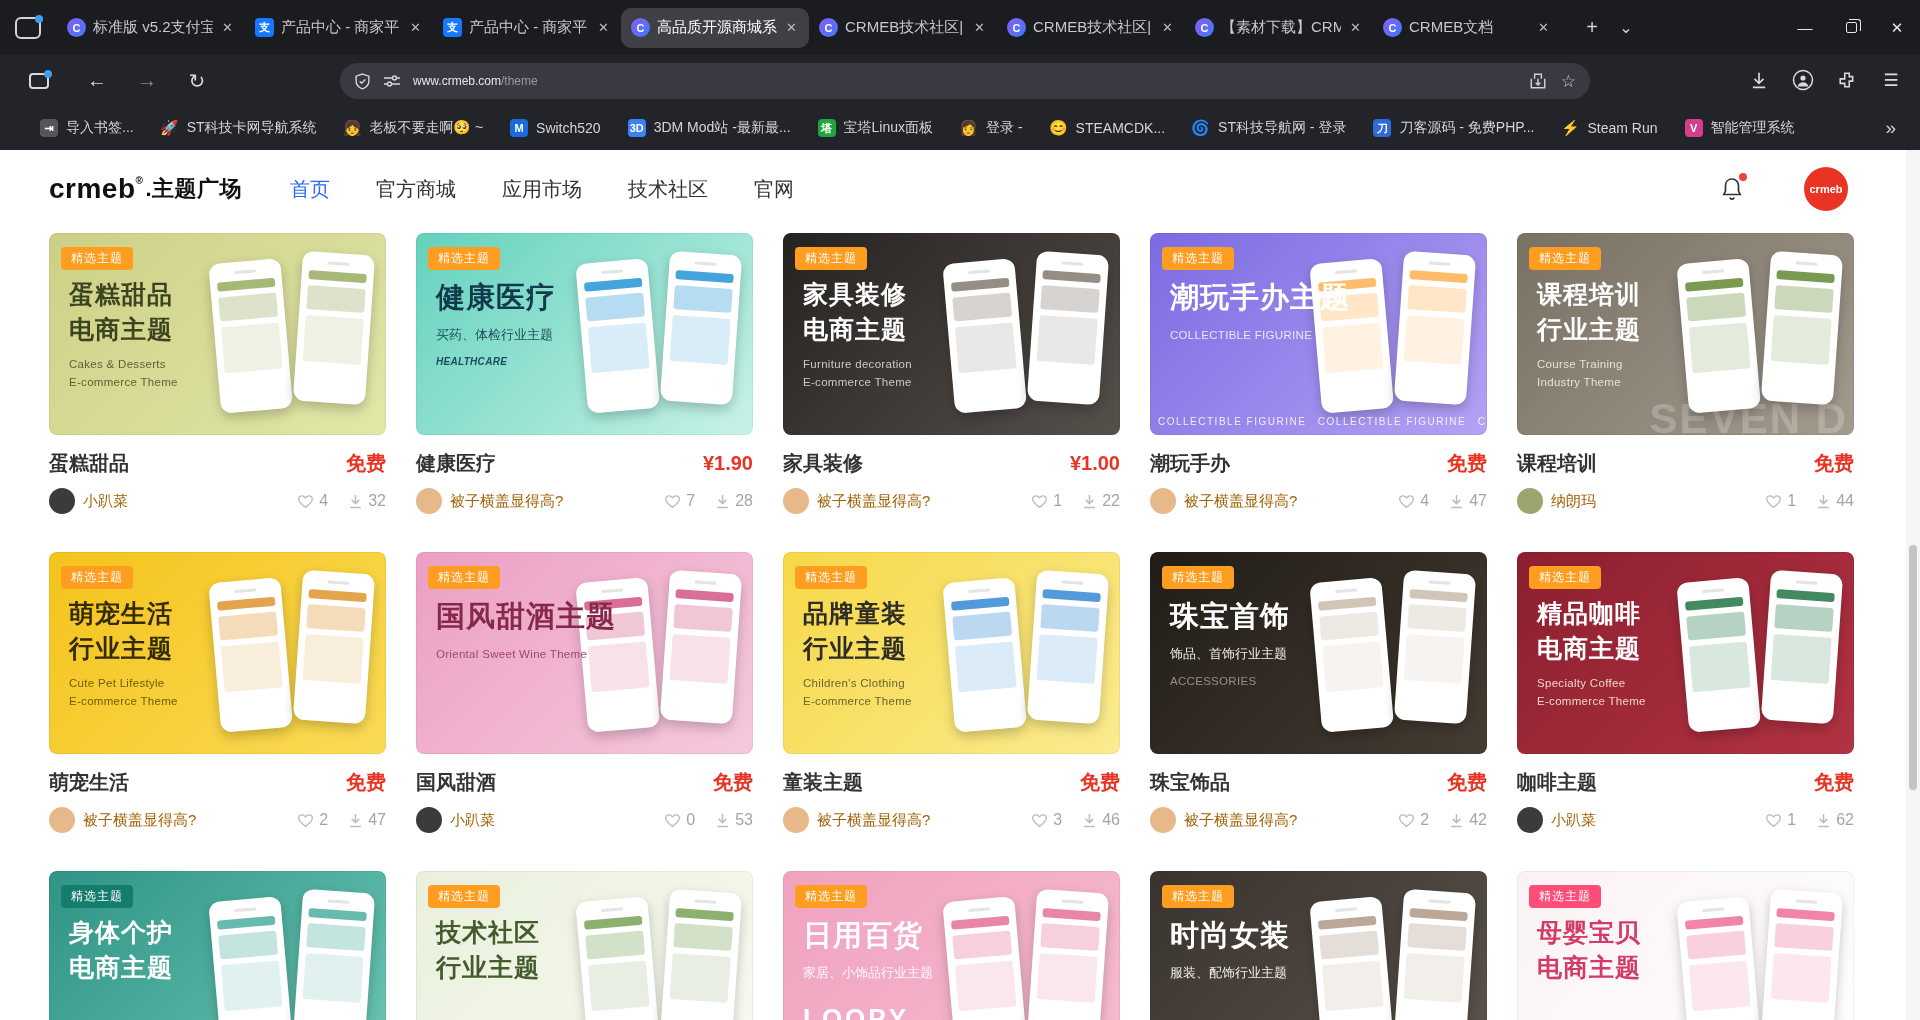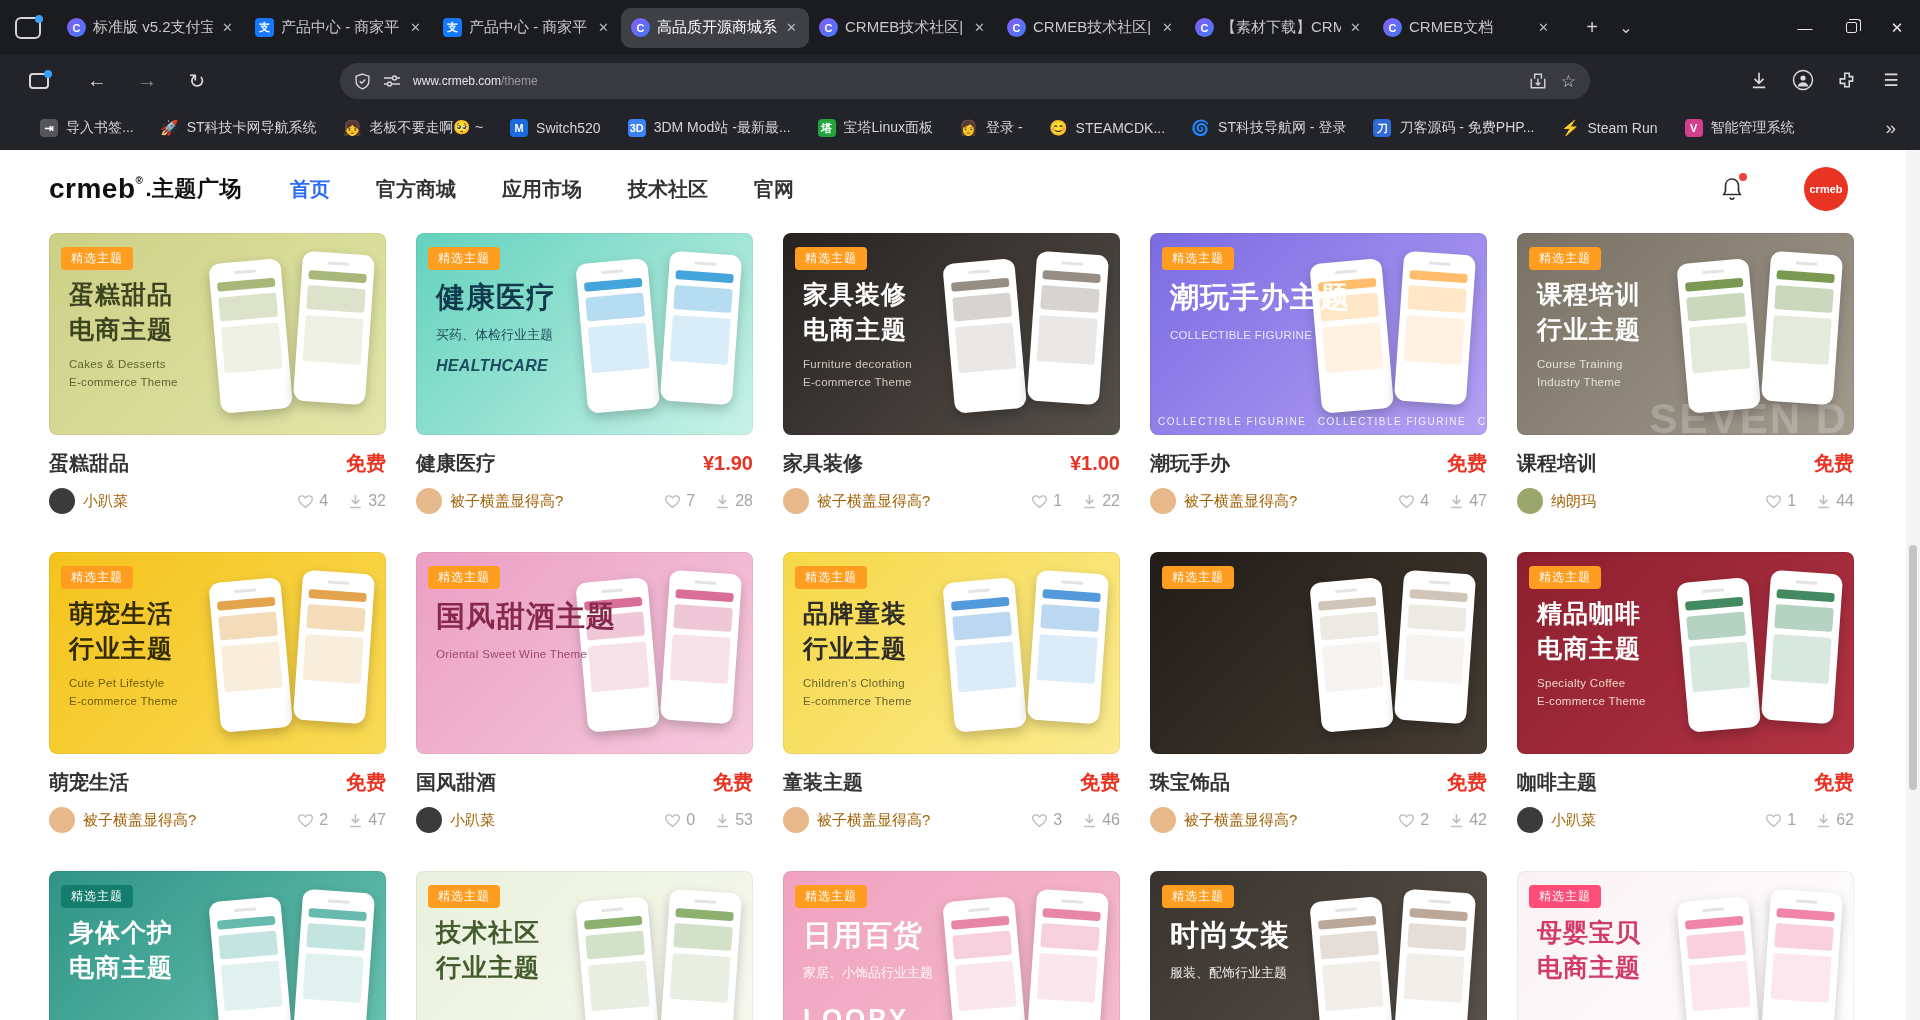--- a/index.html
+++ b/index.html
@@ -39,38 +39,38 @@
   .bm { display:flex; align-items:center; gap:8px; color:#d4d5d8; font-size:14px; white-space:nowrap; }
   .bm-ic { width:18px; height:18px; border-radius:4px; display:flex; align-items:center; justify-content:center; font-size:11px; font-weight:700; color:#fff; flex:0 0 18px; }
   .bm-ic.plain { background:transparent !important; font-size:15px; font-weight:400; }
   .bm-overflow { position:absolute; right:24px; color:#d4d5d8; font-size:19px; }
 
   
   .site-header { height:78px; background:#fff; display:flex; align-items:center; padding:0 49px; position:relative; }
   .logo { font-size:28px; font-weight:800; color:#101010; letter-spacing:.5px; display:flex; align-items:flex-start; }
   .logo sup { font-size:10px; margin-top:2px; }
   .logo .suffix { font-size:22px; font-weight:700; margin-left:2px; align-self:center; }
-  .site-nav { display:flex; gap:46px; margin-left:48px; font-size:20px; color:#333; font-weight:700; }
+  .site-nav { display:flex; gap:46px; margin-left:48px; font-size:20px; color:#333; font-weight:400; }
   .site-nav .nav-item { cursor:pointer; }
   .site-nav .nav-item.active { color:#2b6bf3; }
   .bell { position:absolute; right:176px; top:26px; }
   .bell-dot { position:absolute; right:-3px; top:-3px; width:8px; height:8px; border-radius:50%; background:#f0413d; }
   .avatar-btn { position:absolute; right:72px; top:17px; width:44px; height:44px; border-radius:50%; background:#e93323; color:#fff; display:flex; align-items:center; justify-content:center; font-size:11px; font-weight:700; }
 
   
   .grid { margin:5px 0 0 49px; display:grid; grid-template-columns:repeat(5,337px); column-gap:30px; row-gap:38px; }
   .card { cursor:pointer; }
   .hero { height:202px; border-radius:8px; position:relative; overflow:hidden; box-shadow:inset 0 0 0 1px rgba(0,0,0,.05); }
   .badge { position:absolute; left:12px; top:14px; padding:3px 10px; border-radius:4px; color:#fff; font-size:12px; letter-spacing:1px; z-index:3; }
   .art-text { position:absolute; left:20px; top:44px; z-index:2; }
   .t-line { display:block; font-size:25px; font-weight:800; line-height:1.38; letter-spacing:1px; }
   .art-text.big .t-line { font-size:29px; }
   .t-sub { display:block; font-size:13px; margin-top:9px; opacity:.92; }
   .t-en { display:block; font-size:11.5px; margin-top:10px; line-height:1.55; letter-spacing:.3px; }
-  .t-en.italic { font-style:italic; font-weight:700; font-size:16px; }
+  .t-en.italic { font-style:italic; font-weight:700; font-size:10px; }
   .t-en.bigen { font-size:26px; font-weight:800; letter-spacing:3px; margin-top:16px; }
   .phones { position:absolute; right:16px; top:20px; display:flex; gap:12px; z-index:1; }
   .phone { width:72px; height:150px; border-radius:11px; background:#fff; box-shadow:0 5px 12px rgba(0,0,0,.22); padding:9px 7px 0; }
   .phone.p1 { transform:rotate(-5deg) translateY(8px); }
   .phone.p2 { transform:rotate(4deg); }
   .phone::before { content:""; display:block; width:22px; height:3px; border-radius:2px; background:#e4e4e4; margin:0 auto 7px; }
   .pb { border-radius:3px; margin-bottom:6px; background:var(--tint,#ccc); }
   .pb1 { height:9px; opacity:.9; }
   .pb2 { height:24px; opacity:.35; }
   .pb3 { height:46px; opacity:.18; }
@@ -668,20 +668,26 @@
             </svg>
           <span>46</span>
         </span>
       </div>
     </div>
   </div>
 
   <div class="card" style="--tint: #cbbfae;">
     <div class="hero" style="background: linear-gradient(135deg, rgb(33, 28, 23), rgb(69, 60, 51));">
       <span class="badge" style="background: rgb(255, 157, 32);">精选主题</span>
+      <div class="art-text big" style="color: rgb(255, 255, 255);">
+        <span class="t-line">珠宝首饰</span>
+        <span class="t-line"></span>
+        <span class="t-sub">饰品、首饰行业主题</span>
+        <span class="t-en" style="color: rgb(151, 142, 130);"><span>ACCESSORIES</span><br><span></span></span>
+      </div>
       <div class="phones">
         <div class="phone p1">
             <div class="pb pb1"></div>
             <div class="pb pb2"></div>
             <div class="pb pb3"></div>
           </div>
         <div class="phone p2">
             <div class="pb pb1"></div>
             <div class="pb pb2"></div>
             <div class="pb pb3"></div>

